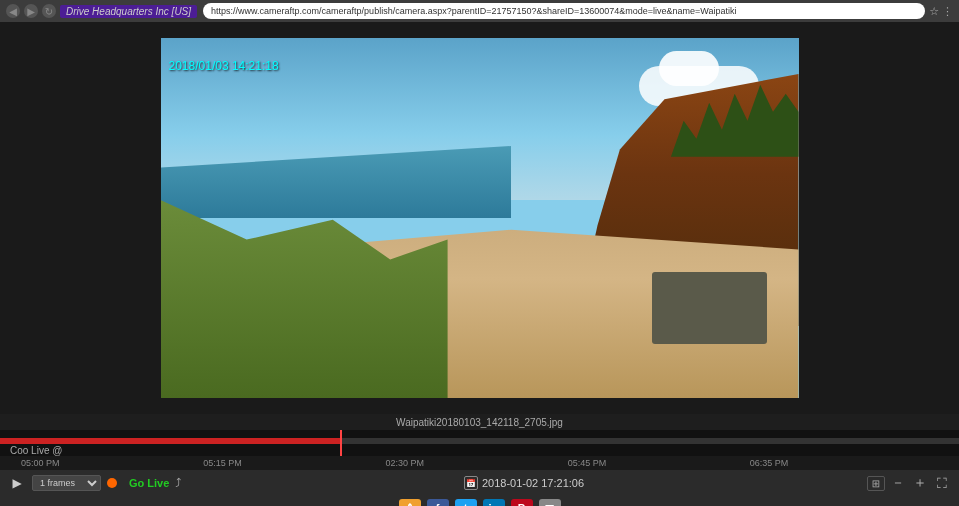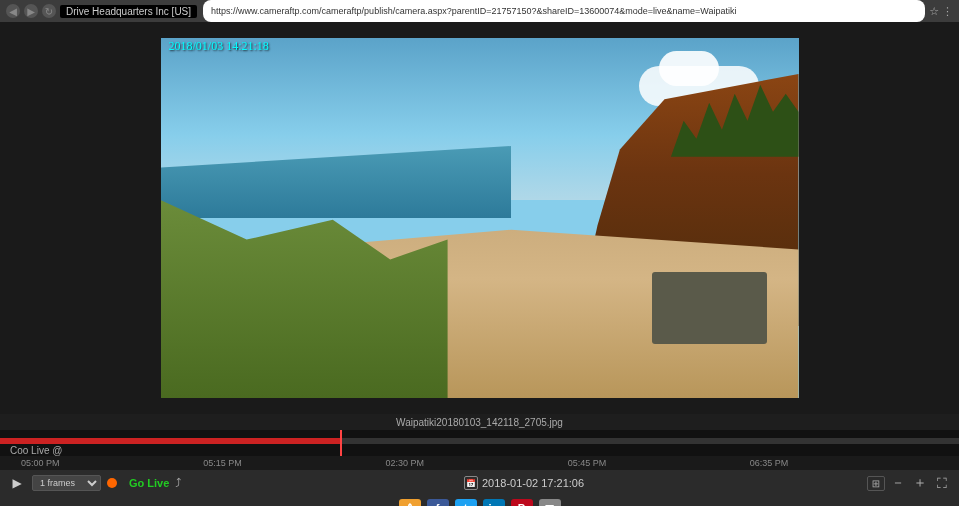--- a/index.html
+++ b/index.html
@@ -41,27 +41,28 @@
     .address-bar-container {
       flex: 1;
       display: flex;
       align-items: center;
       gap: 6px;
     }
     .site-label {
       color: #ccc;
       font-size: 10px;
       white-space: nowrap;
-      background: #000000;
+      background: #4c1d95;
       padding: 1px 6px;
       border-radius: 2px;
+      font-style: italic;
     }
     .address-bar {
       flex: 1;
-      height: 22px;
+      height: 16px;
       background: #fff;
       border-radius: 8px;
       font-size: 9px;
       color: #333;
       display: flex;
       align-items: center;
       padding: 0 8px;
       overflow: hidden;
     }
     .browser-actions {
@@ -172,25 +173,25 @@
       right: 5%;
       width: 18%;
       height: 20%;
       background: #5a5a4a;
       border-radius: 3px;
     }
 
     
     .video-overlay {
       position: absolute;
-      top: 0;
+      top: 20px;
       left: 8px;
       color: #00ffff;
       font-size: 12px;
-      font-family: Liberation Serif, serif;
+      font-family: Liberation Sans, sans-serif;
       text-shadow: 1px 1px 2px rgba(0,0,0,0.8);
       line-height: 1.4;
     }
 
     
     .timeline-section {
       width: 100%;
       background: #0369a1;
       padding: 0;
     }

